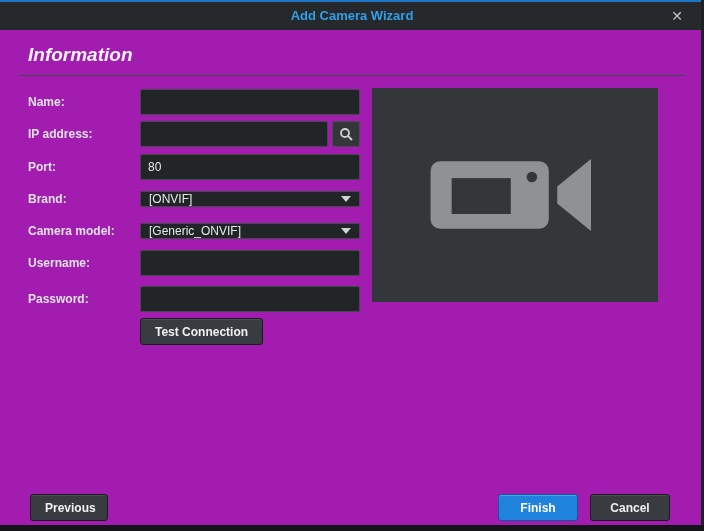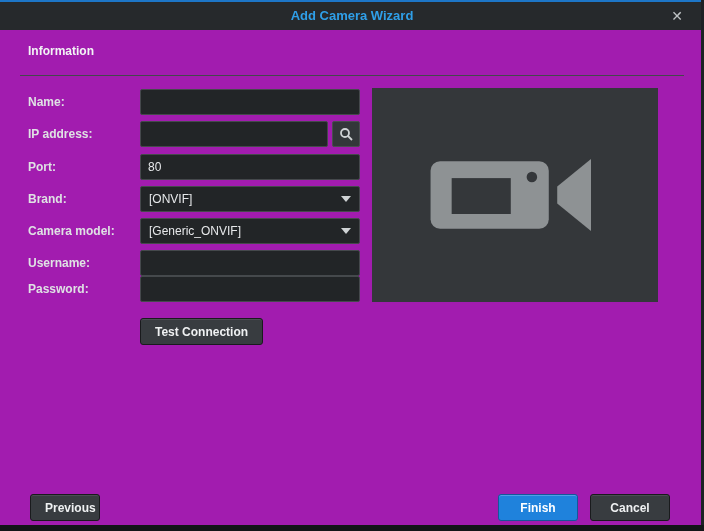--- a/index.html
+++ b/index.html
@@ -24,21 +24,21 @@
     color:#2f9fe8; font-size:13px; font-weight:bold;
   }
   .close-btn {
     position:absolute; top:3px; right:16px;
     width:22px; height:22px; line-height:22px; text-align:center;
     color:#bfc3c5; font-size:14px; cursor:pointer;
   }
   
   .section-title {
     position:absolute; left:28px; top:44px;
-    color:#f2f4f5; font-size:12px; font-weight:bold;
+    color:#f2f4f5; font-size:19px; font-weight:bold;font-style:italic;
   }
   .divider {
     position:absolute; left:20px; right:20px; top:75px; height:1px;
     background:#44484b;
   }
   
   .row { position:absolute; left:28px; height:26px; display:flex; align-items:center; }
   .lbl {
     width:112px; color:#dfe2e4; font-size:12px; font-weight:bold;
   }
@@ -50,21 +50,21 @@
     outline:none;
   }
   .txt.short { width:188px; margin-right:4px; }
   .search-btn {
     width:28px; height:26px; box-sizing:border-box;
     background:#33373a; border:1px solid #4a4e51; border-radius:2px;
     display:flex; align-items:center; justify-content:center;
     cursor:pointer; padding:0;
   }
   .combo {
-    width:220px; height:26px; box-sizing:border-box;
+    width:220px; height:16px; box-sizing:border-box;
     background:#222527; border:1px solid #45494c; border-radius:2px;
     color:#e6e8ea; font-size:12px; padding:0 8px;
     display:flex; align-items:center; cursor:pointer;
   }
   .caret {
     margin-left:auto; width:0; height:0;
     border-left:5px solid transparent; border-right:5px solid transparent;
     border-top:6px solid #cfd3d5;
   }
   .btn {
@@ -81,21 +81,21 @@
     color:#ffffff;
   }
   .test-btn { position:absolute; left:140px; top:318px; }
   
   .preview {
     position:absolute; left:372px; top:88px; width:286px; height:214px;
     background:#34373a;
     display:flex; align-items:center; justify-content:center;
   }
   
-  .prev-btn   { position:absolute; left:30px;  top:494px; width:70px; }
+  .prev-btn   { position:absolute; left:30px;  top:494px; width:78px; }
   .finish-btn { position:absolute; left:498px; top:494px; width:80px; }
   .cancel-btn { position:absolute; left:590px; top:494px; width:80px; }
   
   .edge-bottom { position:absolute; left:0; right:0; bottom:0; height:6px; background:#131518; }
   .edge-right  { position:absolute; top:0; right:0; bottom:0; width:3px; background:#1e2124; }
 </style>
 </head>
 <body>
 
 <div class="dialog">
@@ -145,21 +145,21 @@
       <span>[Generic_ONVIF]</span>
       <span class="caret"></span>
     </div>
   </div>
 
   <div class="row" style="top:250px">
     <span class="lbl">Username:</span>
     <input class="txt" type="text" value="" style="">
   </div>
 
-  <div class="row" style="top:276px">
+  <div class="row" style="top:286px">
     <span class="lbl">Password:</span>
     <input class="txt" type="password" value="" style="">
   </div>
 
   <button class="btn test-btn">Test Connection</button>
 
   <div class="preview">
     <svg width="170" height="76" viewBox="0 0 160 72">
       <rect x="0" y="4" width="112" height="64" rx="9" fill="#8e9294"></rect>
       <rect x="20" y="20" width="56" height="34" fill="#34373a"></rect>

